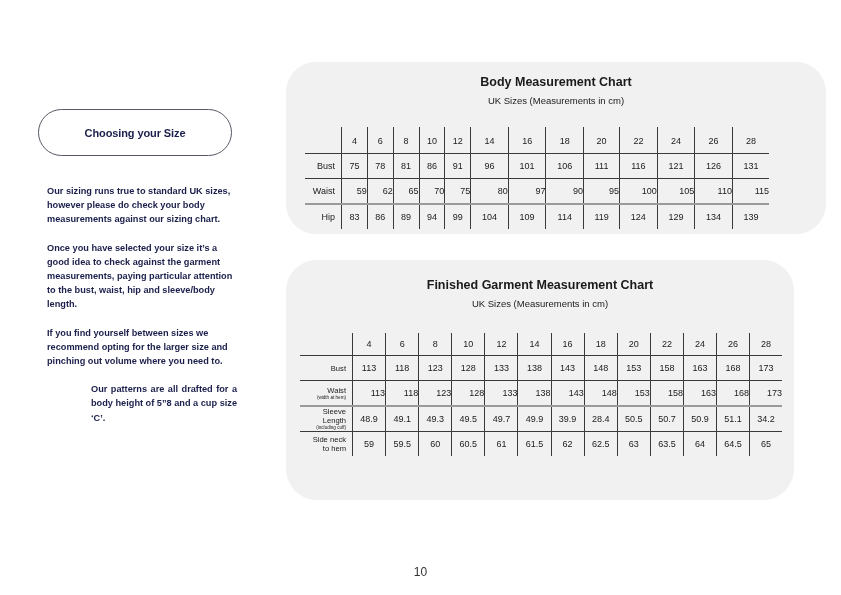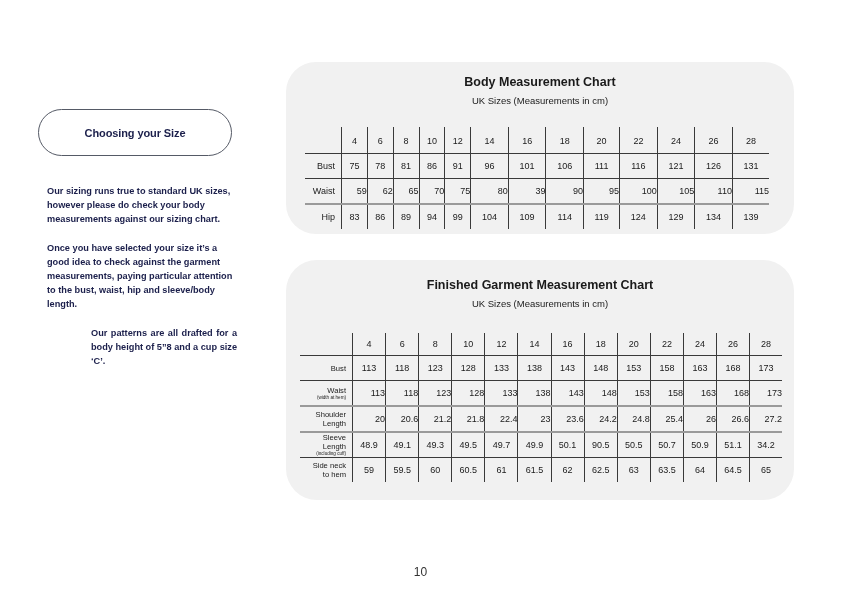--- a/index.html
+++ b/index.html
@@ -50,21 +50,21 @@
     .intro p.justify {
       text-align: justify;
       text-align-last: left;
       margin-left: 44px;
     }
     .panel {
       position: absolute;
       background: #f1f1f1;
       border-radius: 30px;
     }
-    .panel-body { left: 286px; top: 62px; width: 508px; height: 172px; }
+    .panel-body { left: 286px; top: 62px; width: 508px; height: 172px; padding-left: 32px; }
     .panel-garment { left: 286px; top: 260px; width: 508px; height: 240px; border-radius: 31px; }
     .panel-title {
       position: absolute;
       left: 0;
       right: 0;
       text-align: center;
       font-weight: bold;
       font-size: 12.5px;
       color: #1a1a1a;
     }
@@ -130,20 +130,21 @@
 </head>
 <body>
 
 <div class="choose-pill">
   <span>Choosing your Size</span>
 </div>
 
 <div class="intro">
   <p>Our sizing runs true to standard UK sizes, however please do check your body measurements against our sizing chart.</p>
   <p>Once you have selected your size it’s a good idea to check against the garment measurements, paying particular attention to the bust, waist, hip and sleeve/body length.</p>
+  <p>If you find yourself between sizes we recommend opting for the larger size and pinching out volume where you need to.</p>
   <p class="justify">Our patterns are all drafted for a body height of 5”8 and a cup size ‘C’.</p>
 </div>
 
 <div class="panel panel-body">
   <div class="panel-title" style="top:13px;">Body Measurement Chart</div>
   <div class="panel-sub" style="top:33px;">UK Sizes (Measurements in cm)</div>
   <table class="mtable tbl-body">
     <thead>
       <tr class="headrow" id="body-head">
           <th class="rowlabel"></th>
@@ -180,21 +181,21 @@
           <td>131</td>
         </tr>
         <tr class="datarow grey">
           <td class="rowlabel"><span>Waist</span></td>
           <td>59</td>
           <td>62</td>
           <td>65</td>
           <td>70</td>
           <td>75</td>
           <td>80</td>
-          <td>39</td>
+          <td>97</td>
           <td>90</td>
           <td>95</td>
           <td>100</td>
           <td>105</td>
           <td>110</td>
           <td>115</td>
         </tr>
         <tr class="datarow last">
           <td class="rowlabel"><span>Hip</span></td>
           <td>83</td>
@@ -263,46 +264,30 @@
           <td>133</td>
           <td>138</td>
           <td>143</td>
           <td>148</td>
           <td>153</td>
           <td>158</td>
           <td>163</td>
           <td>168</td>
           <td>173</td>
         </tr>
-        <tr class="datarow grey">
-          <td class="rowlabel"><span>Shoulder<br>Length</span></td>
-          <td>20</td>
-          <td>20.6</td>
-          <td>21.2</td>
-          <td>21.8</td>
-          <td>22.4</td>
-          <td>23</td>
-          <td>23.6</td>
-          <td>24.2</td>
-          <td>24.8</td>
-          <td>25.4</td>
-          <td>26</td>
-          <td>26.6</td>
-          <td>27.2</td>
-        </tr>
         <tr class="datarow">
           <td class="rowlabel"><span>Sleeve Length</span><span class="small">(including cuff)</span></td>
           <td>48.9</td>
           <td>49.1</td>
           <td>49.3</td>
           <td>49.5</td>
           <td>49.7</td>
           <td>49.9</td>
-          <td>50.1</td>
-          <td>90.5</td>
+          <td>39.9</td>
+          <td>28.4</td>
           <td>50.5</td>
           <td>50.7</td>
           <td>50.9</td>
           <td>51.1</td>
           <td>34.2</td>
         </tr>
         <tr class="datarow last">
           <td class="rowlabel"><span>Side neck<br>to hem</span></td>
           <td>59</td>
           <td>59.5</td>

